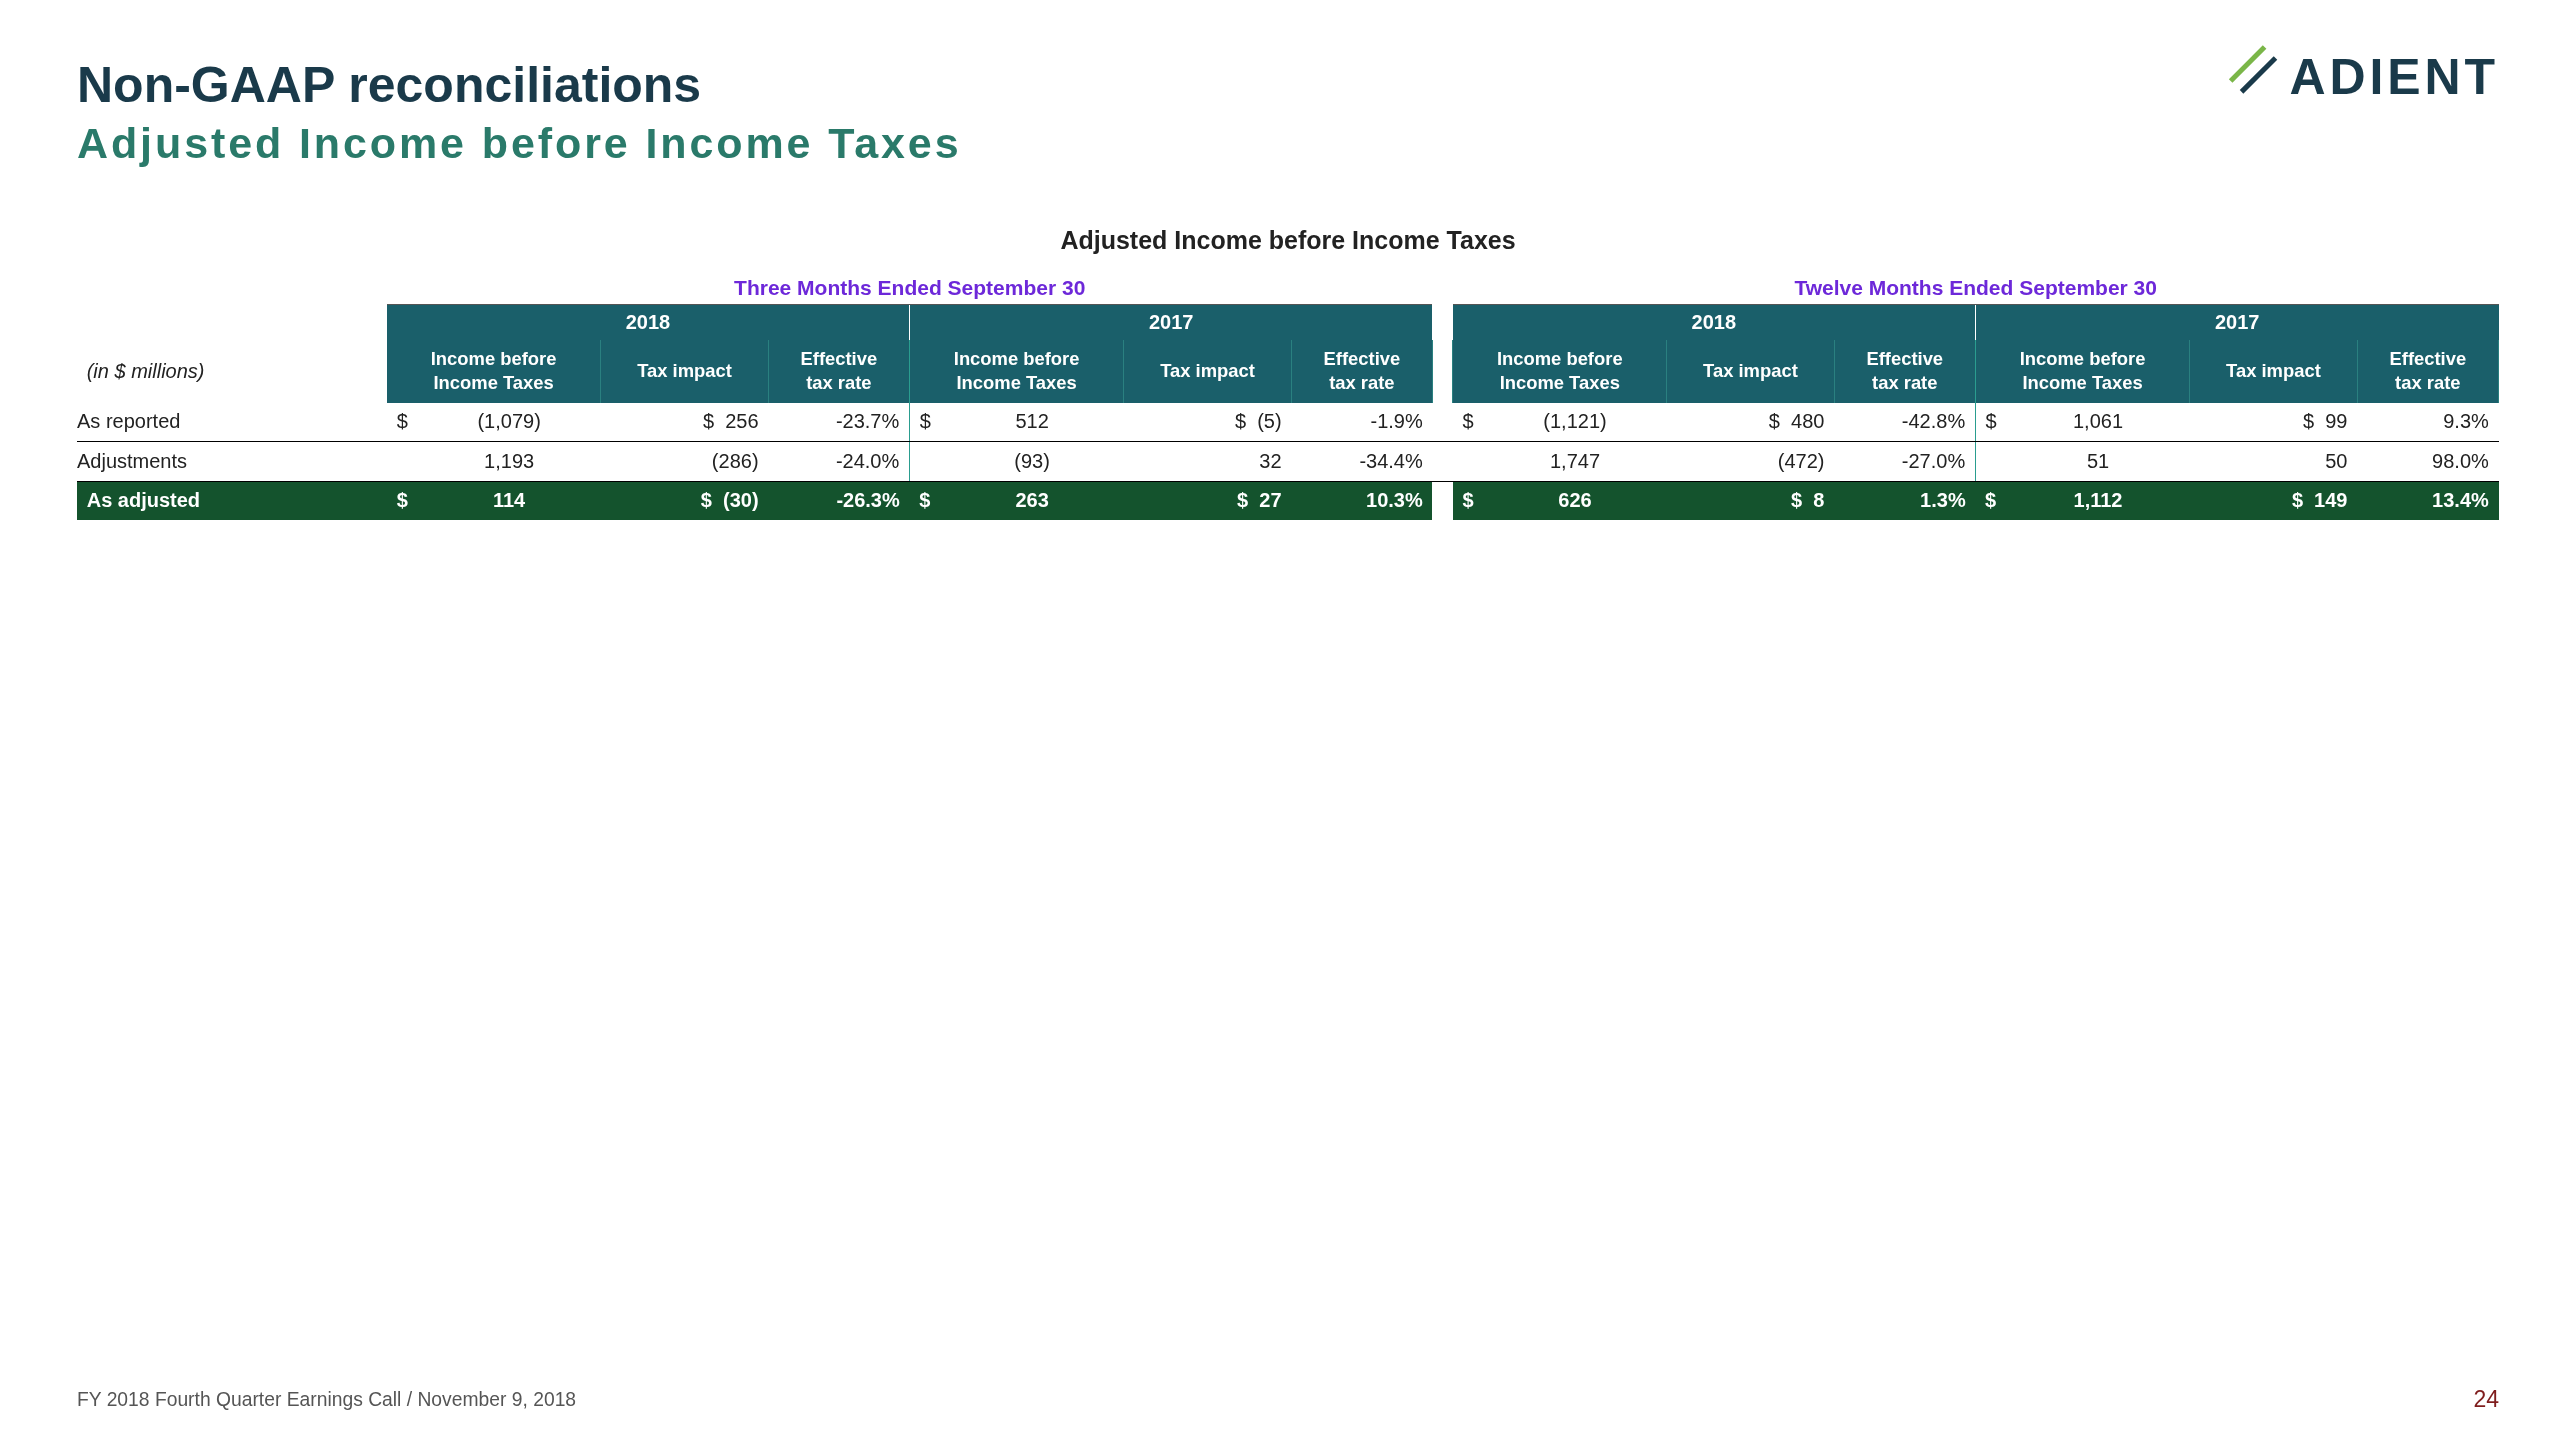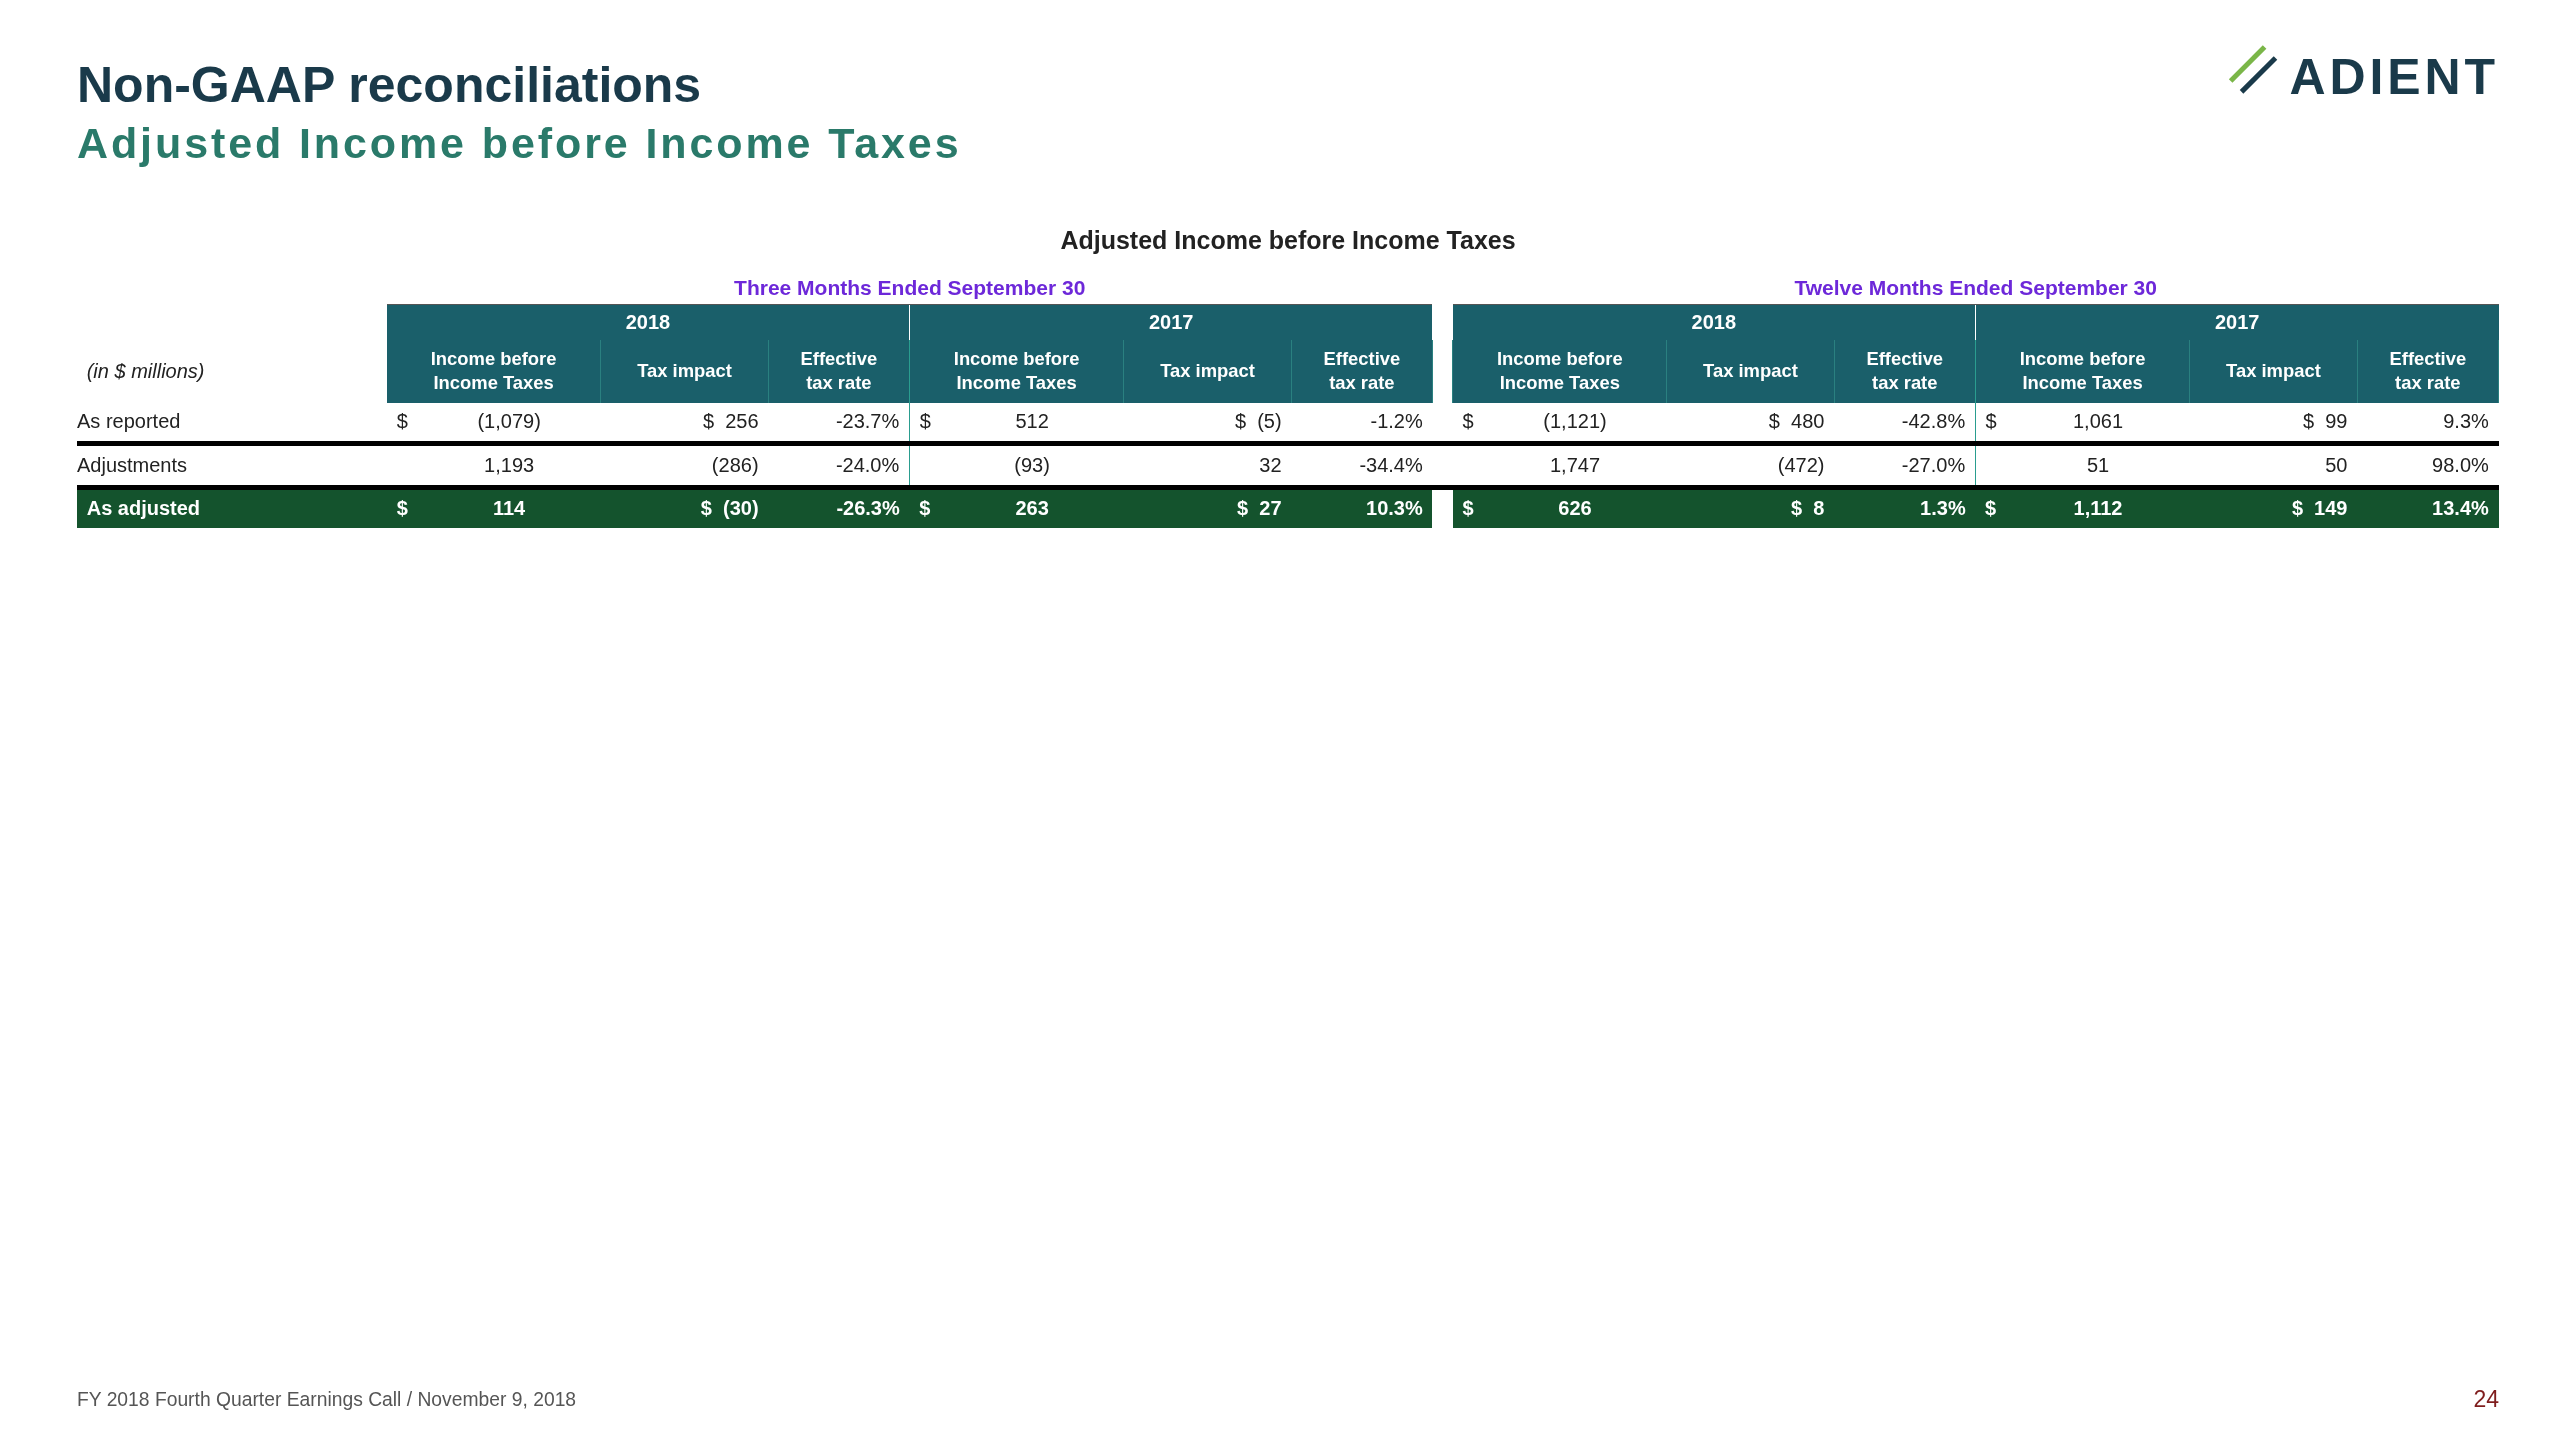--- a/index.html
+++ b/index.html
@@ -133,21 +133,21 @@
       font-style: italic;
       font-size: 20px;
       border-right: none;
     }
 
     
     .data-row td {
       padding: 7.7px 9.7px;
       font-size: 20px;
       color: #222;
-      border-bottom: 5px solid #000000;
+      border-bottom: 1px solid #000000;
     }
 
     .data-row td:first-child {
       font-weight: 400;
       padding-left: 0;
     }
 
     
     .adjusted-row td {
       background: #14532d;
@@ -253,21 +253,21 @@
           <td class="col-label">As reported</td>
 
           <td class="col-dollar">$</td>
           <td class="col-income">(1,079)</td>
           <td class="col-tax">$&nbsp;&nbsp;256</td>
           <td class="col-rate" style="border-right:1.9px solid #2a9d8f;">-23.7%</td>
 
           <td class="col-dollar" style="border-left:1.9px solid #2a9d8f;">$</td>
           <td class="col-income">512</td>
           <td class="col-tax">$&nbsp;&nbsp;(5)</td>
-          <td class="col-rate">-1.2%</td>
+          <td class="col-rate">-1.9%</td>
 
           <td style="width:19.3px;"></td>
 
           <td class="col-dollar">$</td>
           <td class="col-income">(1,121)</td>
           <td class="col-tax">$&nbsp;&nbsp;480</td>
           <td class="col-rate" style="border-right:1.9px solid #2a9d8f;">-42.8%</td>
 
           <td class="col-dollar" style="border-left:1.9px solid #2a9d8f;">$</td>
           <td class="col-income">1,061</td>

